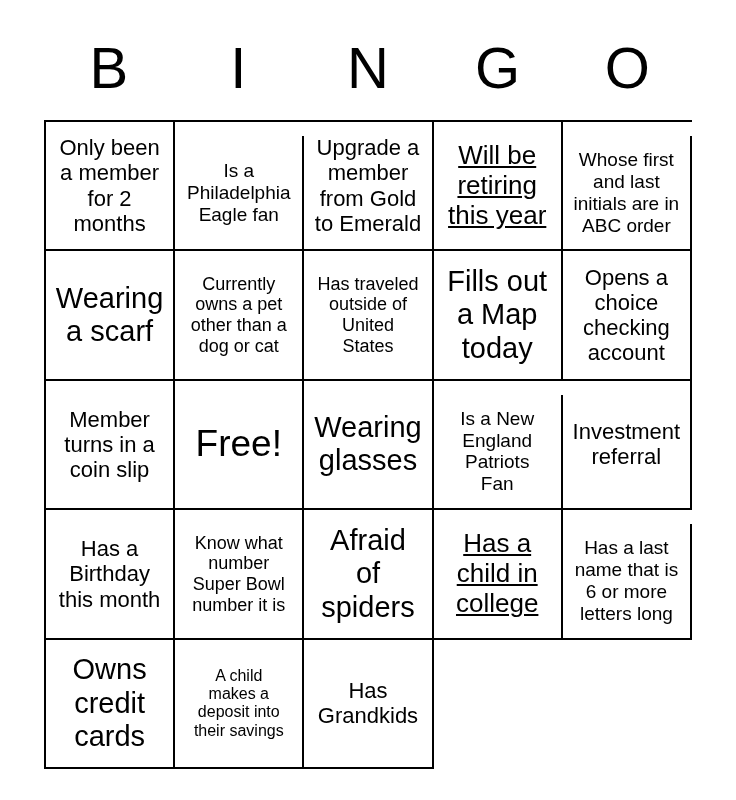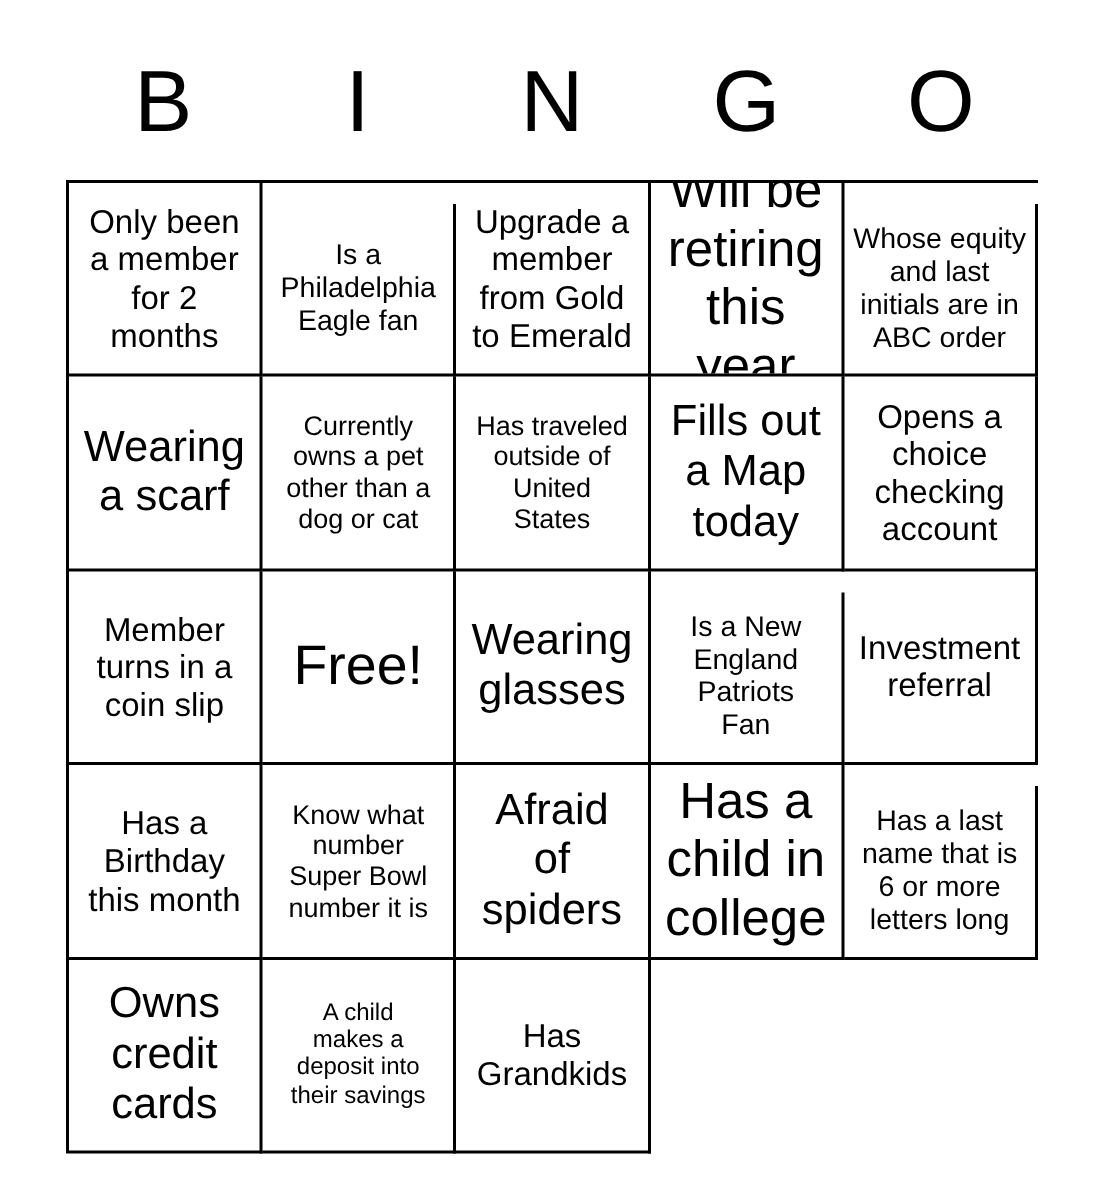--- a/index.html
+++ b/index.html
@@ -62,21 +62,21 @@
     text-align: center;
     white-space: pre-line;
     line-height: 1.15;
     padding: 1px 2px;
     overflow: hidden;
   }
   .cell.xs   { font-size: 16px; }
   .cell.s    { font-size: 18px; text-align: center; }
   .cell.m    { font-size: 19px; margin-top: 14px; }
   .cell.l    { font-size: 22px; }
-  .cell.xl   { font-size: 34px; }
+  .cell.xl   { font-size: 26px; text-decoration: underline; }
   .cell.xxl  { font-size: 29px; }
   .cell.free { font-size: 37px; }
 </style>
 </head>
 <body>
 
 <div class="card">
   <div class="bingo-header">
       <span class="letter">B</span>
       <span class="letter">I</span>
@@ -92,21 +92,21 @@
       <div class="cell m">Is a
 Philadelphia
 Eagle fan</div>
       <div class="cell l">Upgrade a
 member
 from Gold
 to Emerald</div>
       <div class="cell xl">Will be
 retiring
 this year</div>
-      <div class="cell m">Whose equity
+      <div class="cell m">Whose first
 and last
 initials are in
 ABC order</div>
       <div class="cell xxl">Wearing
 a scarf</div>
       <div class="cell s">Currently
 owns a pet
 other than a
 dog or cat</div>
       <div class="cell s">Has traveled

